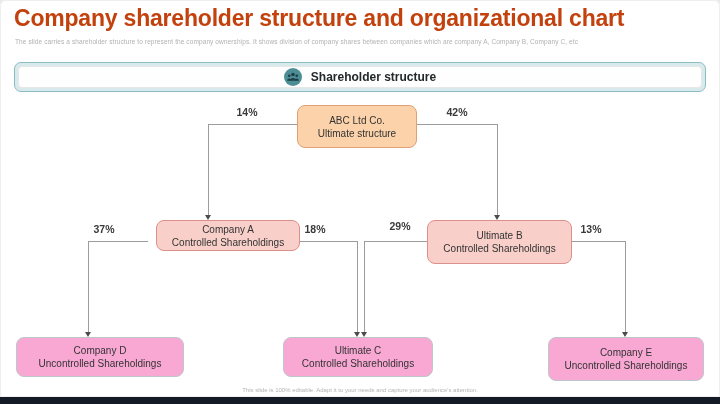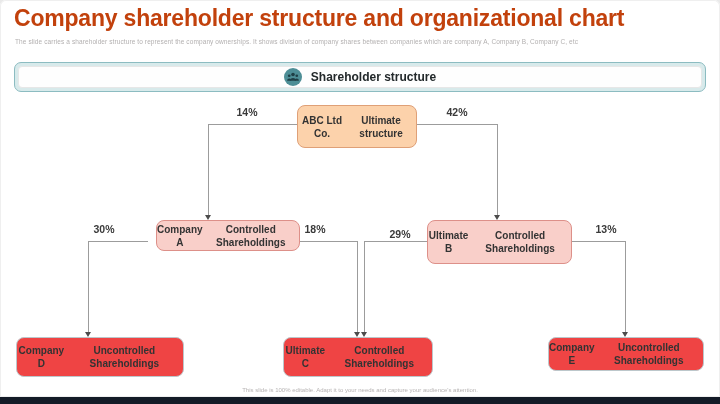--- a/index.html
+++ b/index.html
@@ -36,47 +36,47 @@
   }
   .banner-inner {
     width:100%; height:100%; box-sizing:border-box; background:#fefefe;
     border:1px solid #e7e7e7; border-radius:4px;
     display:flex; align-items:center; justify-content:center; gap:9px;
   }
   .banner-label { font-size:12px; font-weight:700; color:#23292b; }
 
   .node {
     position:absolute; box-sizing:border-box; border-radius:8px;
-    display:flex; align-items:center; justify-content:center;
-    text-align:center; font-size:10px; font-weight:700; color:#333; line-height:1.3;
+    display:flex; flex-direction:column; align-items:center; justify-content:center;
+    text-align:center; font-size:10px; font-weight:400; color:#333; line-height:1.3;
   }
   .node-root       { background:#fcd2ab; border:1px solid #dfa077; }
   .node-controlled { background:#f9cfc9; border:1px solid #dd9089; }
-  .node-neutral    { background:#ef4444; border:1px solid #bcc7cb; }
+  .node-neutral    { background:#f9a8d4; border:1px solid #bcc7cb; }
 
   .hline, .vline { position:absolute; background:#9c9c9c; }
   .hline { height:1px; }
   .vline { width:1px; }
   .arrow-down {
     position:absolute; width:0; height:0;
     border-left:3.5px solid transparent; border-right:3.5px solid transparent;
     border-top:5px solid #4c4c4c;
   }
   .pct {
     position:absolute; transform:translateX(-50%);
     font-size:10.5px; font-weight:700; color:#3a3a3a; white-space:nowrap;
   }
 
   
   .n-abc { left:297px; top:105px; width:120px; height:43px; }
   .n-a   { left:156px; top:220px; width:144px; height:31px; }
   .n-b   { left:427px; top:220px; width:145px; height:44px; }
   .n-d   { left:16px;  top:337px; width:168px; height:40px; }
   .n-c   { left:283px; top:337px; width:150px; height:40px; }
-  .n-e   { left:548px; top:337px; width:156px; height:34px; }
+  .n-e   { left:548px; top:337px; width:156px; height:44px; }
 </style>
 </head>
 <body>
 
 <div class="slide">
 
   <div class="title">Company shareholder structure and organizational chart</div>
   <div class="subtitle">The slide carries a shareholder structure to represent the company ownerships. It shows division of company shares between companies which are company A, Company B, Company C, etc</div>
 
   <div class="banner">
@@ -102,36 +102,36 @@
   <div class="pct" style="left:247px; top:106px;">14%</div>
 
   <div class="hline" style="left:417px; top:124px; width:80px;"></div>
   <div class="vline" style="left:497px; top:124px; height:91px;"></div>
   <div class="arrow-down" style="left:494px; top:215px;"></div>
   <div class="pct" style="left:457px; top:106px;">42%</div>
 
   <div class="hline" style="left:88px; top:241px; width:60px;"></div>
   <div class="vline" style="left:88px; top:241px; height:91px;"></div>
   <div class="arrow-down" style="left:85px; top:332px;"></div>
-  <div class="pct" style="left:104px; top:223px;">30%</div>
+  <div class="pct" style="left:104px; top:223px;">37%</div>
 
   <div class="hline" style="left:292px; top:241px; width:65px;"></div>
   <div class="vline" style="left:357px; top:241px; height:91px;"></div>
   <div class="arrow-down" style="left:354px; top:332px;"></div>
   <div class="pct" style="left:315px; top:223px;">18%</div>
 
   <div class="hline" style="left:364px; top:241px; width:63px;"></div>
   <div class="vline" style="left:364px; top:241px; height:91px;"></div>
   <div class="arrow-down" style="left:361px; top:332px;"></div>
-  <div class="pct" style="left:400px; top:228px;">29%</div>
+  <div class="pct" style="left:400px; top:220px;">29%</div>
 
   <div class="hline" style="left:572px; top:241px; width:53px;"></div>
   <div class="vline" style="left:625px; top:241px; height:91px;"></div>
   <div class="arrow-down" style="left:622px; top:332px;"></div>
-  <div class="pct" style="left:606px; top:223px;text-align:right;">13%</div>
+  <div class="pct" style="left:591px; top:223px;text-align:right;">13%</div>
 
   <div class="node node-root n-abc">
     <span>ABC Ltd Co.</span>
     <span>Ultimate structure</span>
   </div>
 
   <div class="node node-controlled n-a">
     <span>Company A</span>
     <span>Controlled Shareholdings</span>
   </div>

